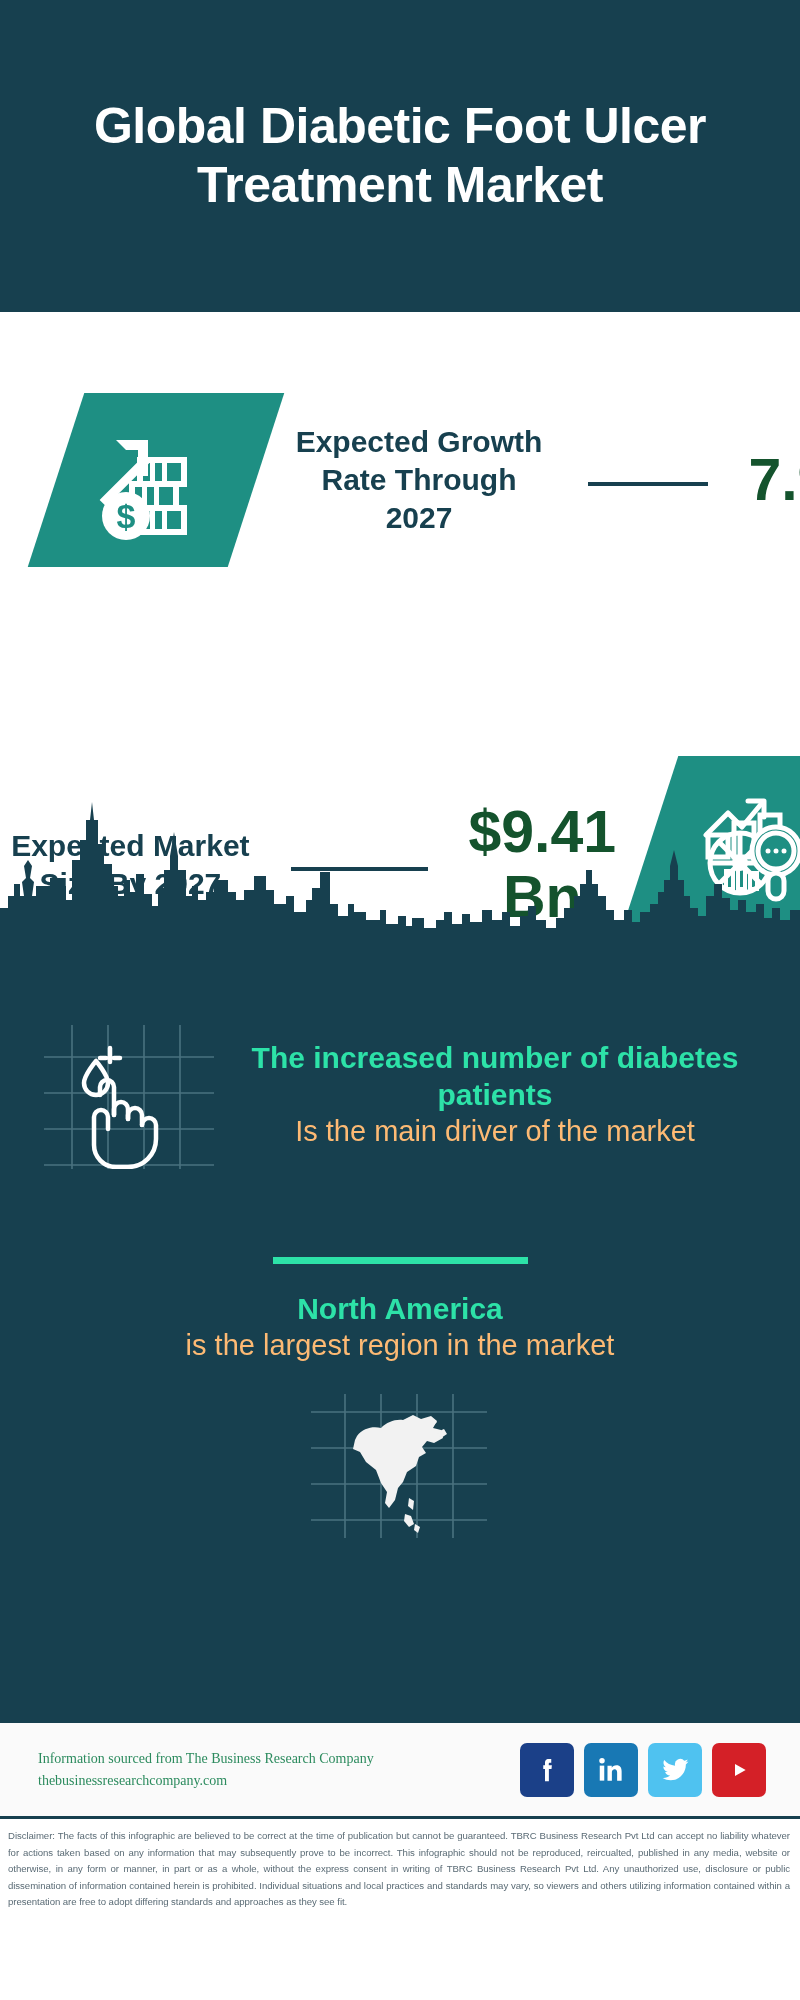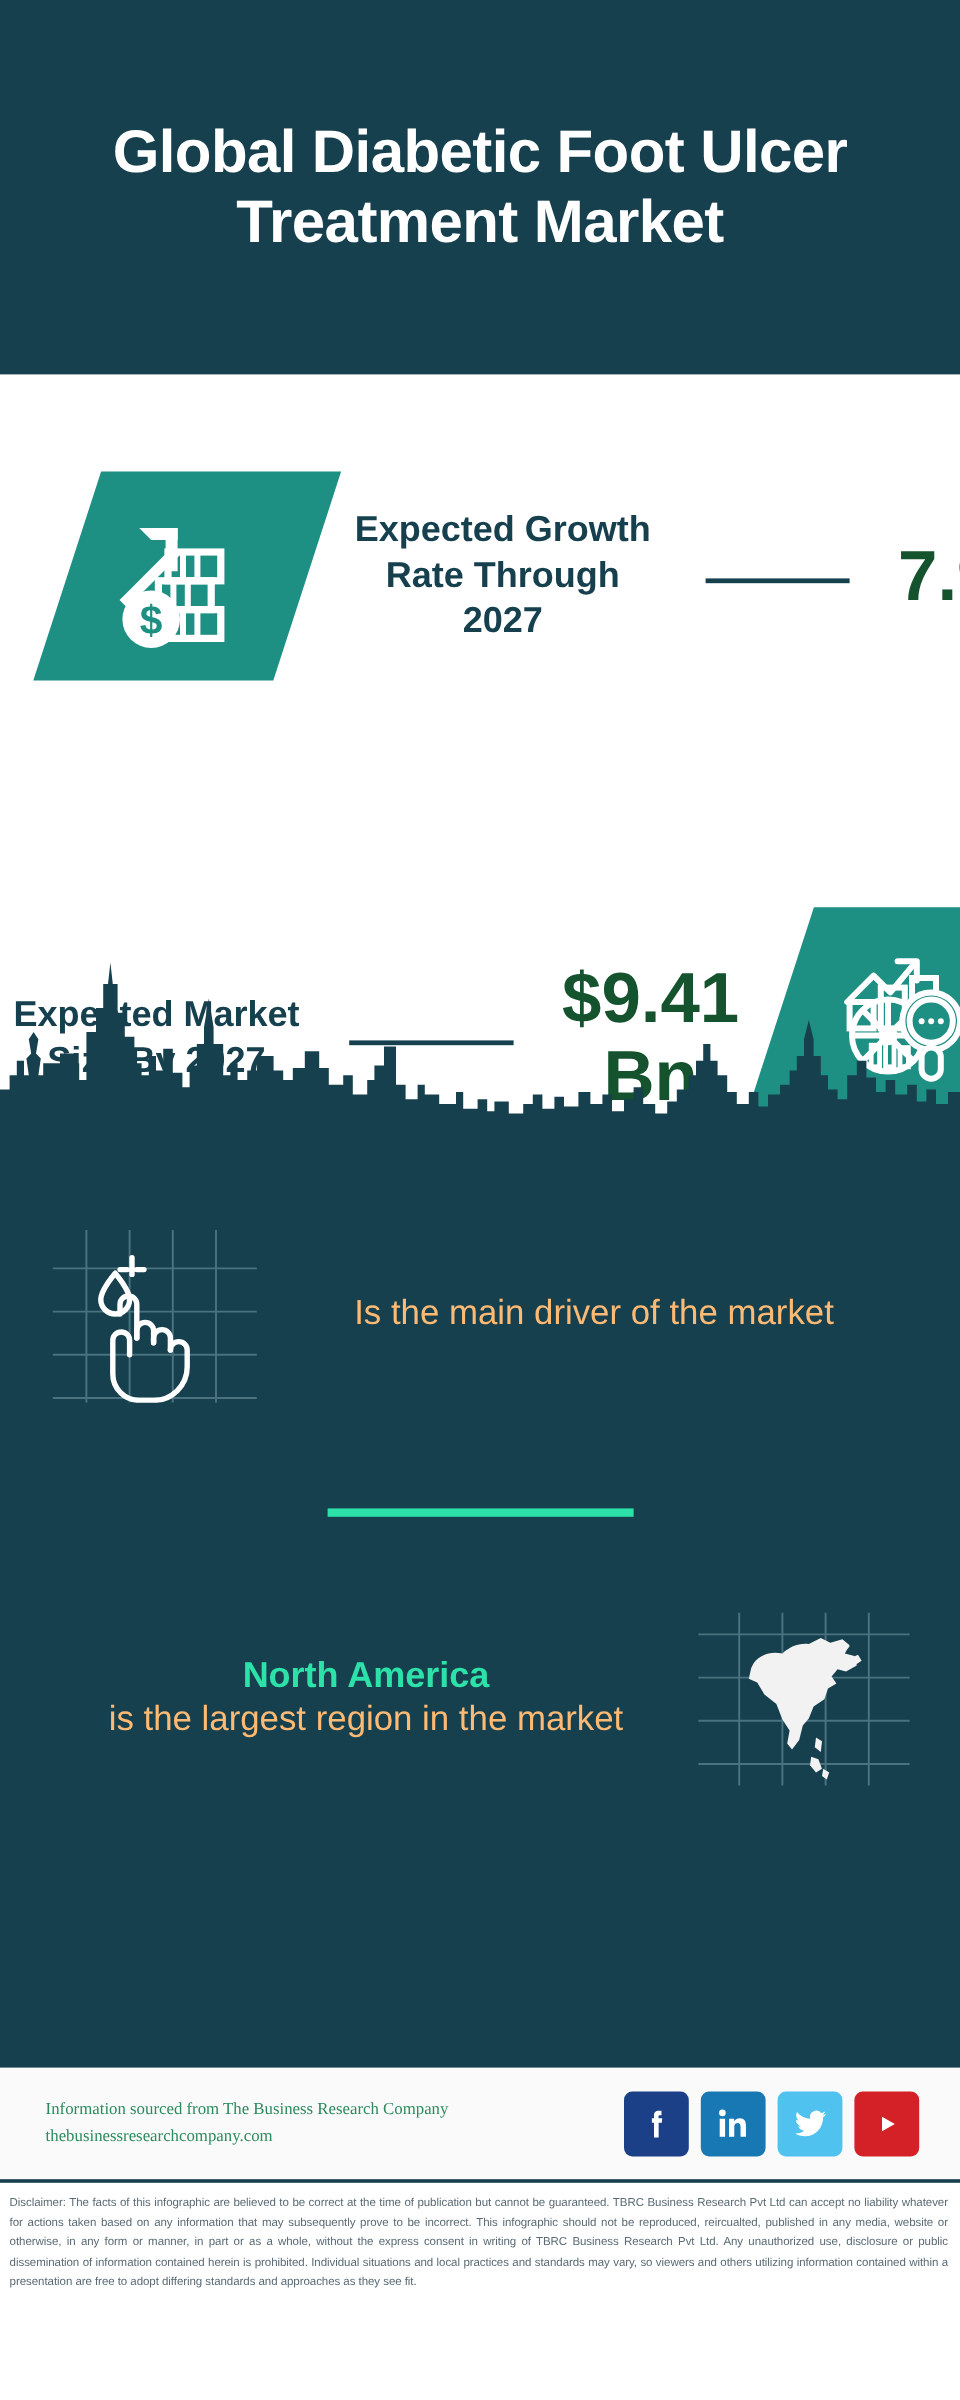--- a/index.html
+++ b/index.html
@@ -112,21 +112,21 @@
     display: block;
   }
 
   .feature {
     display: flex;
     align-items: center;
     width: 800px;
     padding: 0 34px;
   }
   .feature-1 { height: 300px; padding-top: 28px; }
-  .feature-2 { height: 250px; }
+  .feature-2 { height: 250px; flex-direction: column; }
 
   .grid-icon {
     width: 190px;
     height: 150px;
     flex: none;
     position: relative;
   }
   .grid-icon svg { width: 100%; height: 100%; display: block; }
 
   .feature-text {
@@ -304,20 +304,21 @@
             <path d="M76 36 l0 -7 M76 36 l0 7 M72 39 l-6 0 M80 39 l6 0"></path>
 
             <path d="M66 76 l0 -8 a7 7 0 0 1 14 0 l0 28"></path>
             <path d="M80 96 l0 -6 a7 7 0 0 1 14 0 l0 10"></path>
             <path d="M94 100 l0 -4 a7 7 0 0 1 14 0 l0 10"></path>
             <path d="M108 106 a7 7 0 0 1 14 0 l0 14 a28 28 0 0 1 -28 28 l-12 0 a22 22 0 0 1 -22 -22 l0 -28 a7 7 0 0 1 14 0 l0 12"></path>
           </g>
         </svg>
       </div>
       <div class="feature-text">
+        <span class="feature-hi">The increased number of diabetes patients</span>
         <span class="feature-sub">Is the main driver of the market</span>
       </div>
     </div>
 
     <div class="divider-wrap">
       <div class="divider"></div>
     </div>
 
     <div class="feature feature-2">
       <div class="feature-text">

